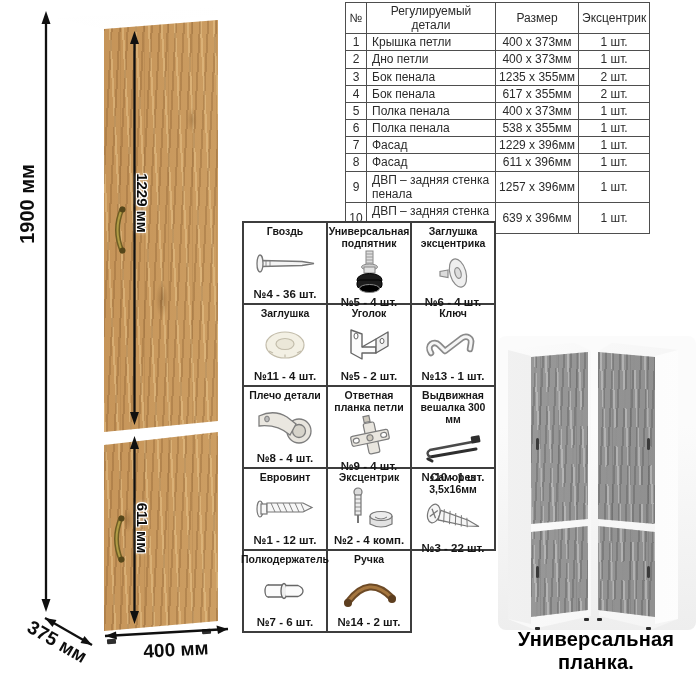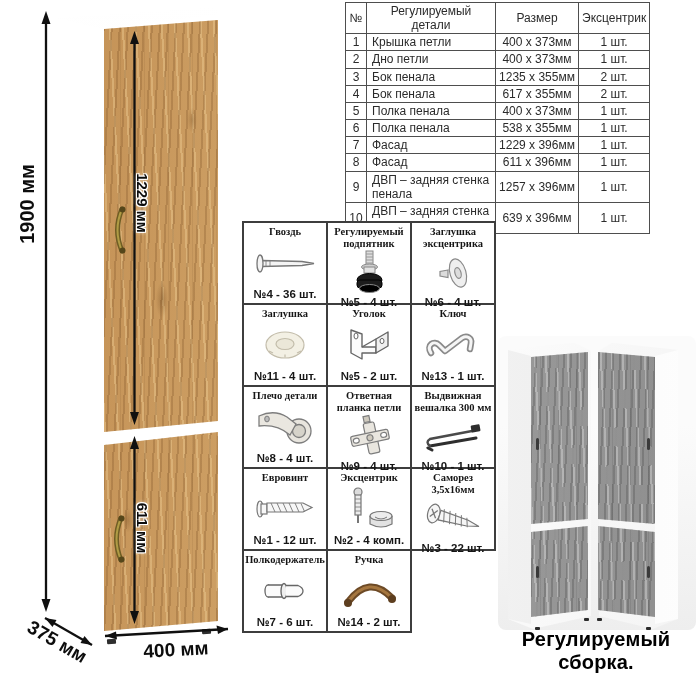--- a/index.html
+++ b/index.html
@@ -42,21 +42,21 @@
   #parts-table{position:absolute;left:345px;top:2px;border-collapse:collapse;table-layout:fixed;
     font-size:12px;line-height:1.18;color:#2b2b2b;background:#fff;}
   #parts-table th,#parts-table td{border:1.6px solid #4e4e4e;padding:1px 3px;text-align:center;font-weight:400;overflow:hidden;}
   #parts-table td.colname{text-align:left;padding-left:5px;}
 
   
   #hw-table{position:absolute;left:242px;top:221px;border-collapse:collapse;background:#fff;}
   #hw-table td{border:2px solid #3d3d3d;width:82px;height:80px;padding:0;vertical-align:top;}
   #hw-table td.void{border:none;}
   .hw-cell{display:flex;flex-direction:column;align-items:center;width:82px;height:80px;}
-  .hw-name{font-weight:700;font-size:10.5px;line-height:1.12;text-align:center;padding:3px 1px 0 1px;color:#161616;font-family:Liberation Serif, serif;}
+  .hw-name{font-weight:700;font-size:10.5px;line-height:1.12;text-align:center;padding:3px 1px 0 1px;color:#161616;}
   .hw-icon{flex:1;display:flex;align-items:center;justify-content:center;width:100%;}
   .hw-count{font-weight:700;font-size:11.5px;padding-bottom:3px;color:#161616;white-space:nowrap;}
 
   
   .photo-bg{position:absolute;left:498px;top:336px;width:198px;height:294px;border-radius:8px;
     background:linear-gradient(180deg,#fbfbfb 30%,#eeeeee);}
   .graywood{
     background:
       repeating-linear-gradient(90deg, rgba(40,40,40,0.10) 0 1.5px, rgba(0,0,0,0) 1.5px 18px),
       repeating-linear-gradient(93deg, rgba(70,70,70,0.30) 0 2px, rgba(0,0,0,0) 2px 7px),
@@ -230,21 +230,21 @@
                     <ellipse cx="8" cy="22.5" rx="3" ry="8.5"></ellipse>
                     <path d="M14 20 v5 M18 20 v5" stroke-width="0.8" fill="none"></path>
                   </g>
                 </svg>
               </div>
               <div class="hw-count">№4 - 36 шт.</div>
             </div>
           </td>
           <td>
             <div class="hw-cell">
-              <div class="hw-name">Регулируемый подпятник</div>
+              <div class="hw-name">Универсальная подпятник</div>
               <div class="hw-icon">
                 <svg width="66" height="46" viewBox="0 0 66 46">
                   <g stroke="#888" stroke-width="1">
                     <rect x="30" y="1" width="7" height="15" fill="#ddd"></rect>
                     <path d="M30 4 h7 M30 7 h7 M30 10 h7 M30 13 h7" fill="none" stroke="#999"></path>
                     <ellipse cx="33.5" cy="17" rx="8" ry="3" fill="#cfcfcf"></ellipse>
                     <rect x="28" y="17" width="11" height="6" fill="#e3e3e3"></rect>
                     <ellipse cx="33.5" cy="30" rx="12.5" ry="6.5" fill="#1c1c1c" stroke="#000"></ellipse>
                     <rect x="21" y="30" width="25" height="8" rx="3" fill="#1c1c1c" stroke="#000"></rect>
                     <ellipse cx="33.5" cy="38.5" rx="10" ry="4" fill="#000"></ellipse>
@@ -475,16 +475,16 @@
       <div class="layer vcab-white vr-body"></div>
       <div class="layer vr-side"></div>
       <div class="layer graywood vr-up"></div>
       <div class="layer graywood vr-low"></div>
       <div class="mini-handle" style="left:647px;top:438px;"></div>
       <div class="mini-handle" style="left:647px;top:566px;"></div>
       <div class="mini-foot" style="left:646px;top:627px;"></div>
       <div class="mini-foot" style="left:597px;top:618px;"></div>
     </div>
 
-    <div id="caption">Регулируемый сборка.</div>
+    <div id="caption">Универсальная планка.</div>
   </div>
 
 </div>
 
 </body></html>

